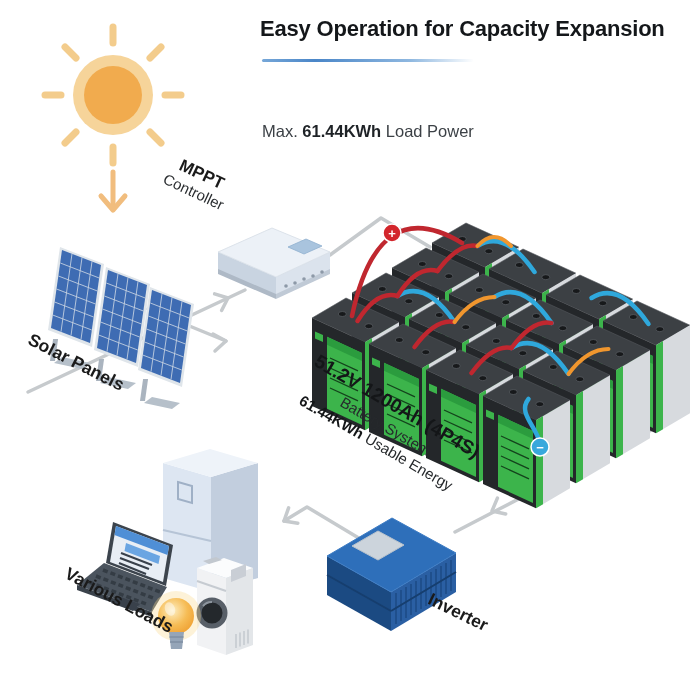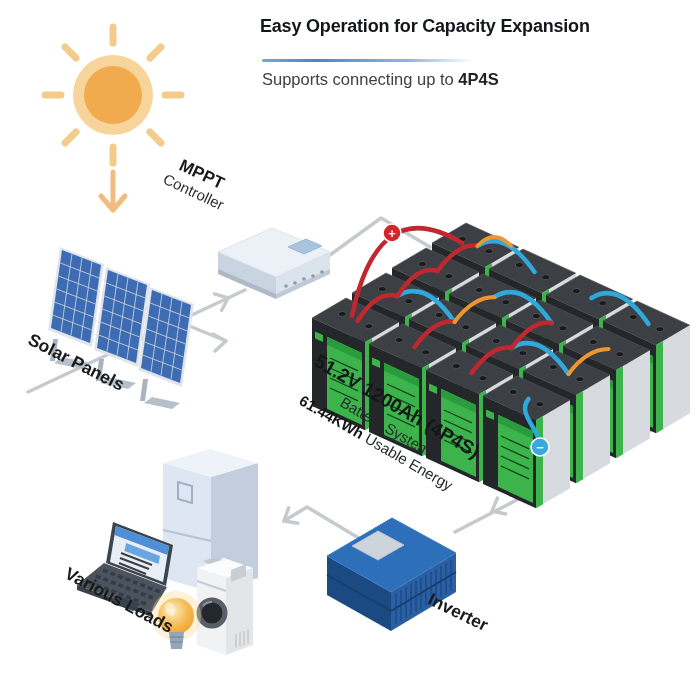--- a/index.html
+++ b/index.html
@@ -1,20 +1,20 @@
 <!DOCTYPE html>
 <html><head>
 <meta charset="utf-8">
 <style>
   html,body{margin:0;padding:0;background:#fff;}
   .stage{position:relative;width:700px;height:700px;background:#fff;overflow:hidden;
          font-family:"Liberation Sans",sans-serif;}
   .stage svg{position:absolute;left:0;top:0;}
   .txt{position:absolute;z-index:2;}
-  .title{left:260px;top:16px;width:440px;font-size:18px;font-weight:700;color:#14171a;letter-spacing:-0.2px;}
+  .title{left:260px;top:16px;width:440px;font-size:22px;font-weight:700;color:#14171a;letter-spacing:-0.2px;}
   .underline{position:absolute;left:262px;top:59px;width:212px;height:3px;border-radius:2px;z-index:2;
              background:linear-gradient(90deg,#76a7d8,#4a86c8 25%,#8fb8e0 70%,rgba(255,255,255,0));}
   .sub{left:262px;width:430px;font-size:16.5px;color:#3c4146;}
   .sub b{color:#1e2226;font-weight:700;}
   .sub1{top:70px;} .sub2{top:98px;} .sub3{top:122px;}
   .rot{position:absolute;z-index:2;text-align:center;color:#1a1a1a;transform-origin:50% 50%;}
   .lbl-mppt{left:138px;top:164px;width:120px;transform:rotate(25deg);line-height:1.15;}
   .lbl-mppt .l1{font-size:17px;font-weight:800;}
   .lbl-mppt .l2{font-size:15px;font-weight:400;color:#2a2d30;}
   .lbl-solar{left:0px;top:352px;width:152px;transform:rotate(27deg);font-size:17.5px;font-weight:700;}
@@ -237,21 +237,21 @@
           <path d="M451,560 L451,591"></path>
     </g>
     <path d="M327,575 L391,611 M391,611 L456,572" stroke="#163e6e" stroke-width="2" fill="none"></path>
     <polygon points="327,556 392,518 456,553 391,592" fill="#2e6fba" stroke="#3d7cc4" stroke-width="1"></polygon>
     <polygon points="352,546 378,531 404,545 378,560" fill="#ccd4dc" stroke="#b8c2cc" stroke-width="1"></polygon>
   </g>
 </svg>
 
 <div class="txt title">Easy Operation for Capacity Expansion</div>
 <div class="underline"></div>
-<div class="txt sub sub1"><span>Supports connecting up to </span><b>4P4S</b></div>
+<div class="txt sub sub3"><span>Max. </span><b>61.44KWh</b><span> Load Power</span></div>
 
 <div class="rot lbl-mppt">
   <div class="l1">MPPT</div>
   <div class="l2">Controller</div>
 </div>
 <div class="rot lbl-solar">Solar Panels</div>
 <div class="rot lbl-batt">
   <div class="b1">51.2V 1200Ah (4P4S)</div>
   <div class="b2">Battery System</div>
   <div class="b3"><b>61.44KWh</b><span> Usable Energy</span></div>

